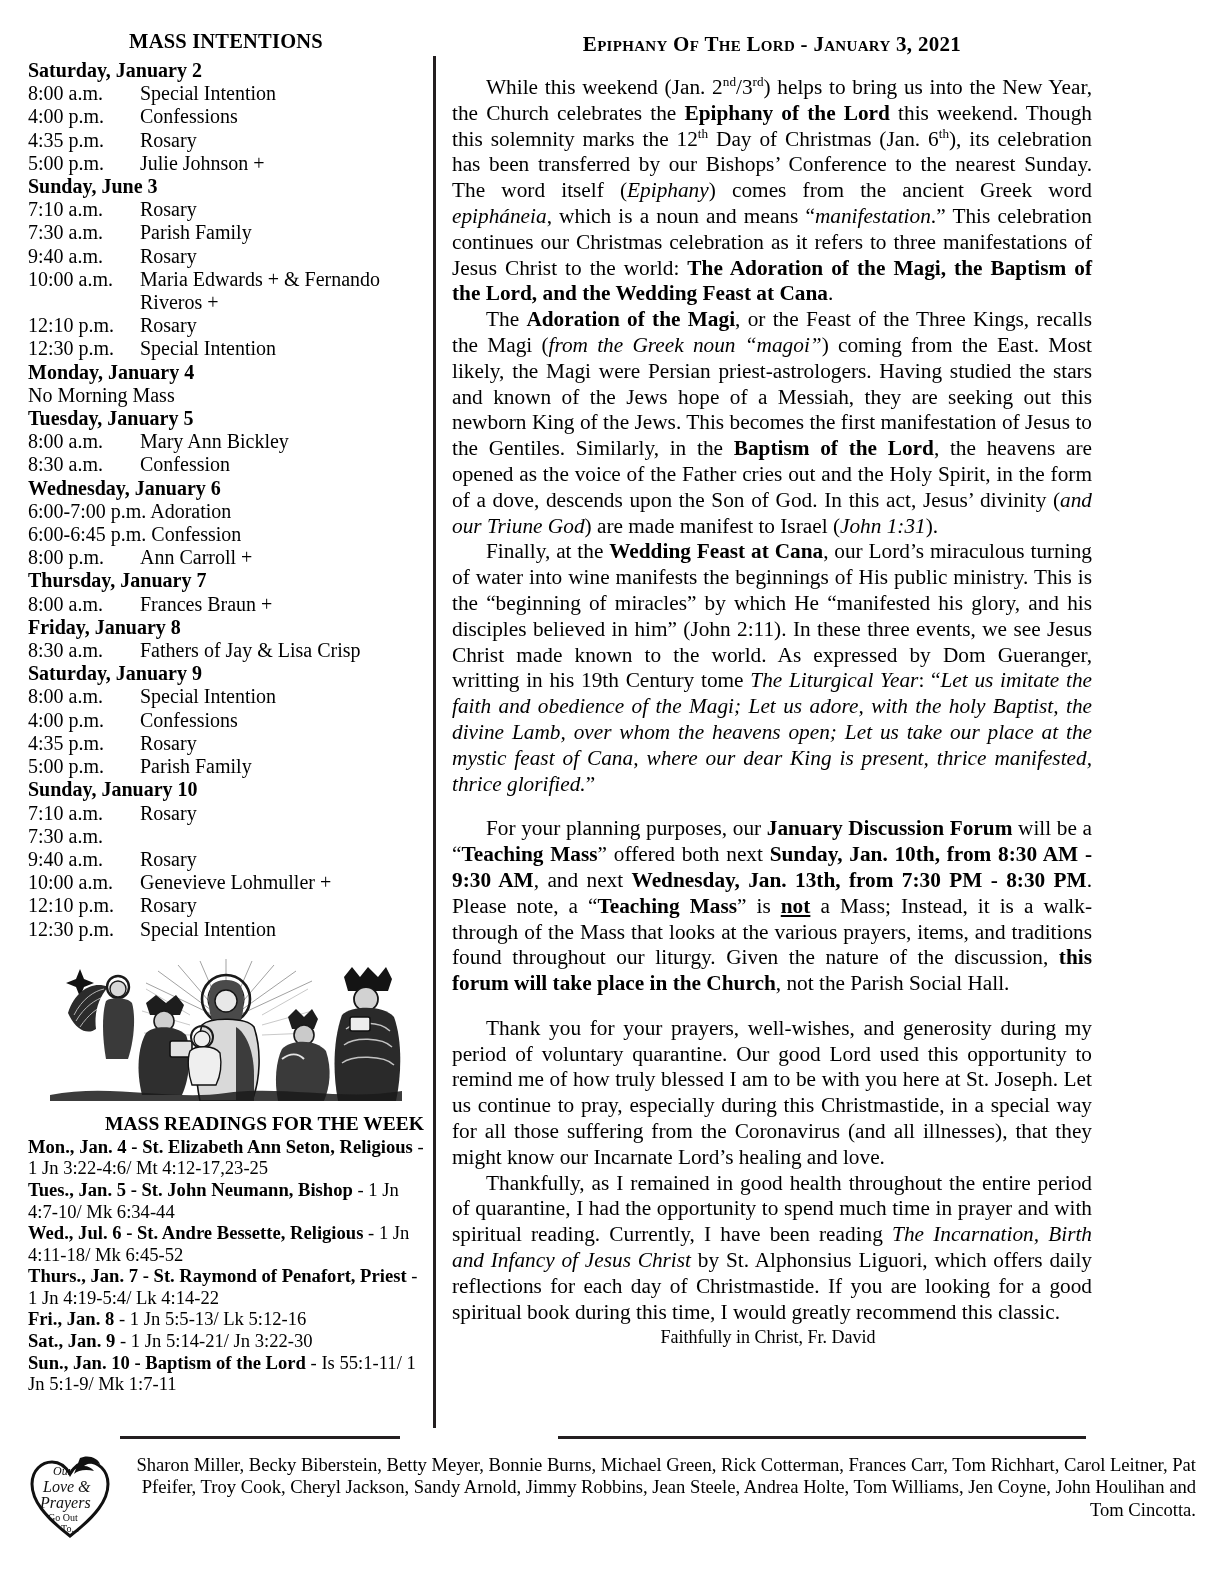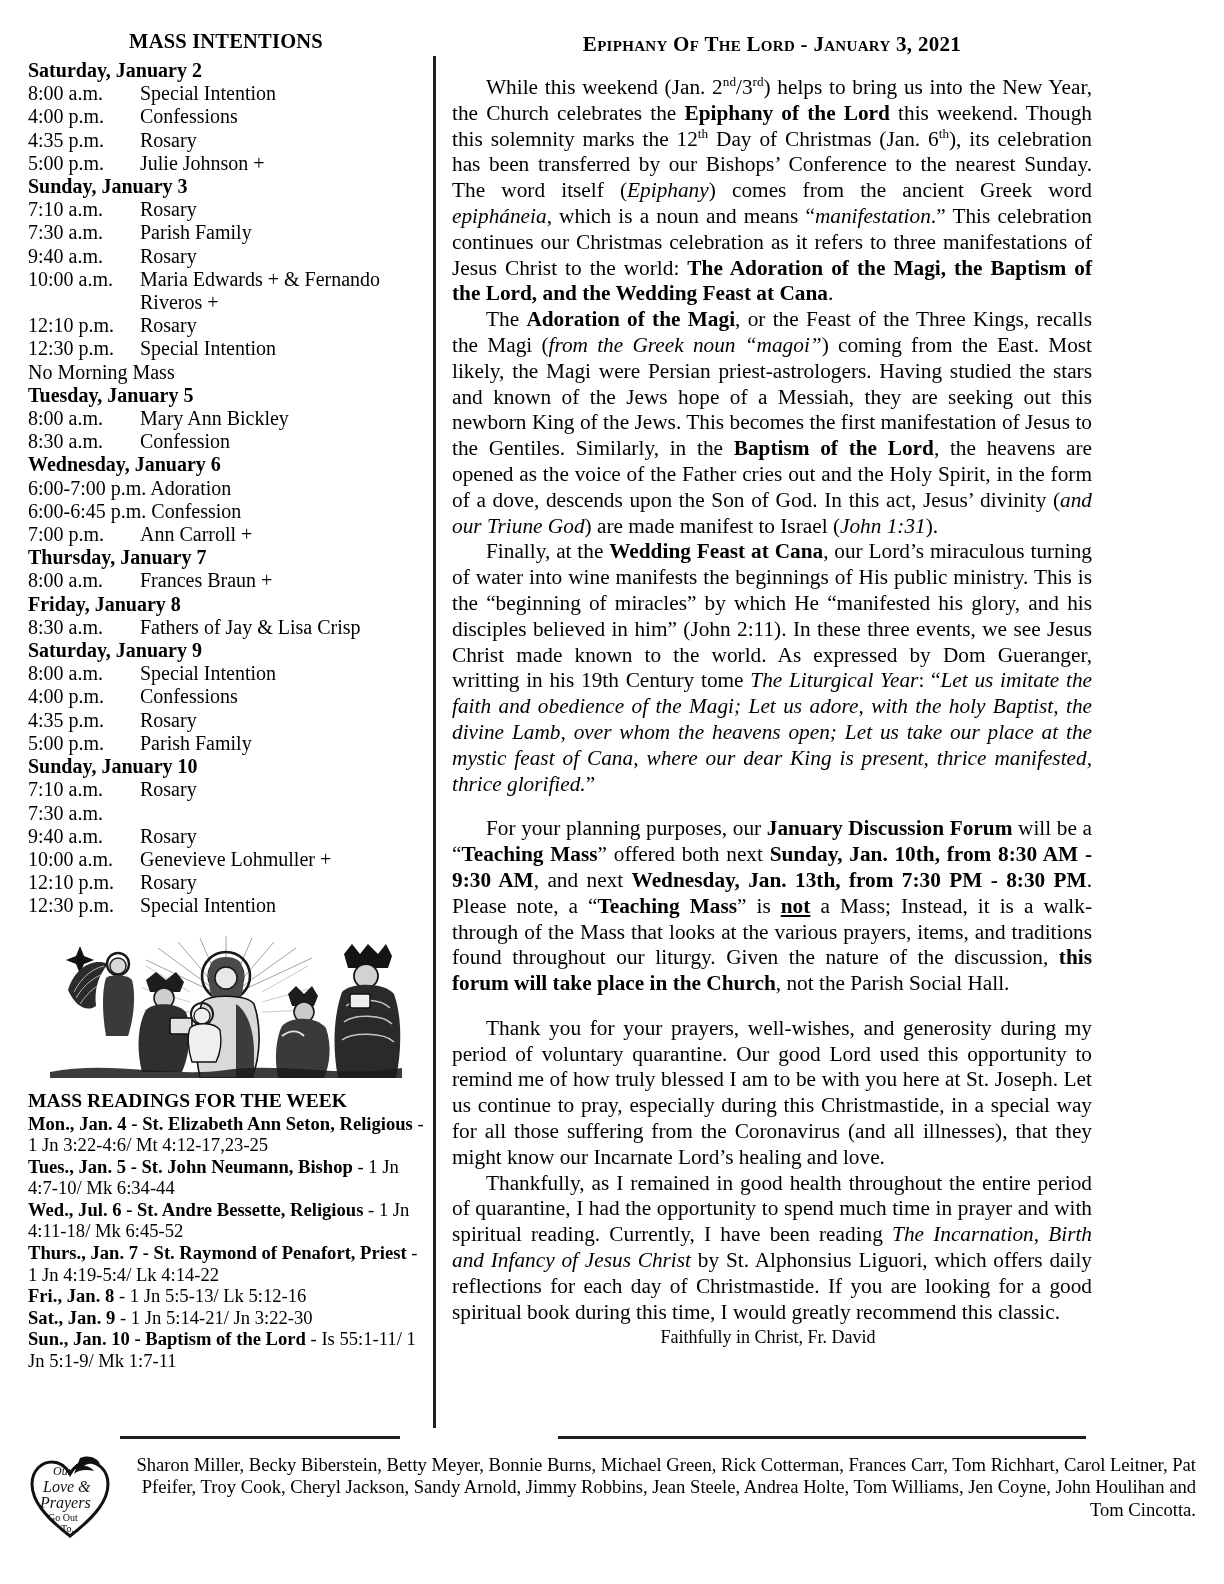--- a/index.html
+++ b/index.html
@@ -72,21 +72,21 @@
   .art {
     width: 352px;
     height: 146px;
     display: block;
   }
 
   
   .readings-heading {
     font-size: 19.5px;
     font-weight: bold;
-    text-align: left;
+    text-align: right;
     margin: 12px 0 1px 0;
   }
   .reading-item {
     font-size: 18.6px;
     line-height: 21.6px;
     text-align: left;
     margin: 0;
   }
   .reading-item b { font-weight: bold; }
 
@@ -204,21 +204,21 @@
           <div class="sched-evt">Confessions</div>
         </div>
         <div class="sched-row">
           <div class="sched-time">4:35 p.m.</div>
           <div class="sched-evt">Rosary</div>
         </div>
         <div class="sched-row">
           <div class="sched-time">5:00 p.m.</div>
           <div class="sched-evt">Julie Johnson +</div>
         </div>
-        <div class="day-head">Sunday, January 3</div>
+        <div class="day-head">Sunday, June 3</div>
         <div class="sched-row">
           <div class="sched-time">7:10 a.m.</div>
           <div class="sched-evt">Rosary</div>
         </div>
         <div class="sched-row">
           <div class="sched-time">7:30 a.m.</div>
           <div class="sched-evt">Parish Family</div>
         </div>
         <div class="sched-row">
           <div class="sched-time">9:40 a.m.</div>
@@ -229,35 +229,36 @@
           <div class="sched-evt">Maria Edwards + &amp; Fernando Riveros +</div>
         </div>
         <div class="sched-row">
           <div class="sched-time">12:10 p.m.</div>
           <div class="sched-evt">Rosary</div>
         </div>
         <div class="sched-row">
           <div class="sched-time">12:30 p.m.</div>
           <div class="sched-evt">Special Intention</div>
         </div>
+        <div class="day-head">Monday, January 4</div>
         <div class="sched-note">No Morning Mass</div>
         <div class="day-head">Tuesday, January 5</div>
         <div class="sched-row">
           <div class="sched-time">8:00 a.m.</div>
           <div class="sched-evt">Mary Ann Bickley</div>
         </div>
         <div class="sched-row">
           <div class="sched-time">8:30 a.m.</div>
           <div class="sched-evt">Confession</div>
         </div>
         <div class="day-head">Wednesday, January 6</div>
         <div class="sched-wide">6:00-7:00 p.m.  Adoration</div>
         <div class="sched-wide">6:00-6:45 p.m.  Confession</div>
         <div class="sched-row">
-          <div class="sched-time">7:00 p.m.</div>
+          <div class="sched-time">8:00 p.m.</div>
           <div class="sched-evt">Ann Carroll +</div>
         </div>
         <div class="day-head">Thursday, January 7</div>
         <div class="sched-row">
           <div class="sched-time">8:00 a.m.</div>
           <div class="sched-evt">Frances Braun +</div>
         </div>
         <div class="day-head">Friday, January 8</div>
         <div class="sched-row">
           <div class="sched-time">8:30 a.m.</div>

